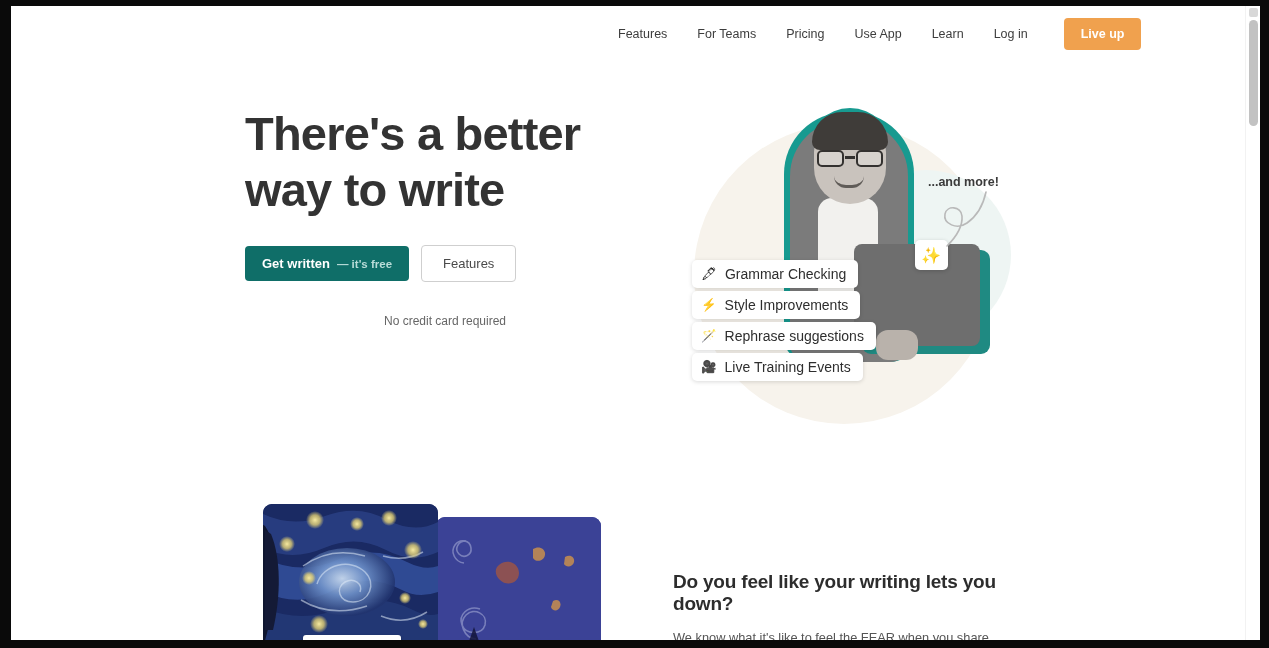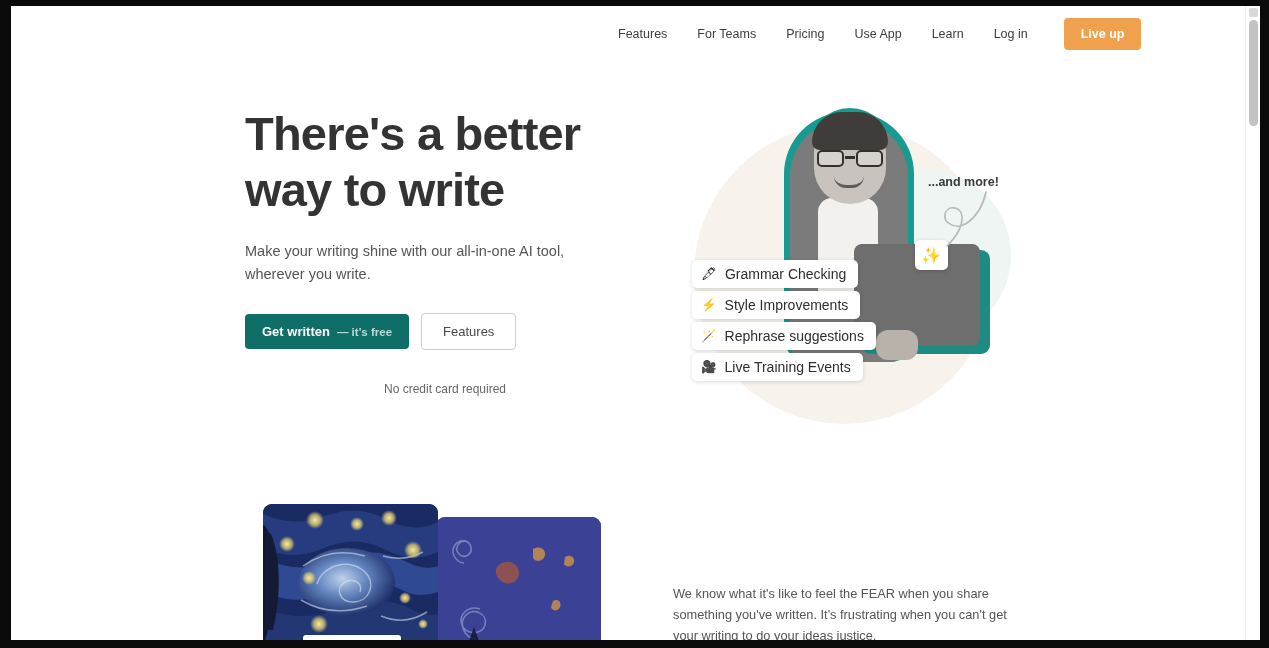--- a/index.html
+++ b/index.html
@@ -477,21 +477,20 @@
         <span class="nav-link">Log in</span>
         <button id="signup-btn">Live up</button>
       </nav>
 
     </header>
 
     <section id="hero">
 
       <div id="hero-copy">
         <h1 id="hero-title">There's a better way to write</h1>
-        <p id="hero-sub">Make your writing shine with our all-in-one AI tool, wherever you write.</p>
 
         <div id="hero-actions">
           <button id="get-started-btn">
             <span id="get-started-label">Get written</span>
             <span id="get-started-note">— it's free</span>
           </button>
           <button id="purchase-btn">Features</button>
         </div>
 
         <div id="no-card-note">No credit card required</div>
@@ -603,20 +602,21 @@
           <circle cx="56" cy="120" r="9" fill="url(#starGlow)"></circle>
           <circle cx="160" cy="120" r="5" fill="url(#starGlow)"></circle>
           <path d="M2 22 c12 18,14 50,8 80 c-4 22,-8 34,-10 42 l-8 0 l0 -128 z" fill="#0f1630"></path>
           <path d="M8 30 c10 24,10 62,2 96 l-8 0 l0 -100 z" fill="#141a36"></path>
           <path d="M128 152 L146 160 L112 160 Z" fill="#121a3a" opacity="0.9"></path>
         </svg>
         <div id="starry-caption">My idea in my head</div>
       </div>
 
       <div id="section-two-copy">
+        <h2 id="s2-title">Do you feel like your writing lets you down?</h2>
         <p id="s2-body">We know what it's like to feel the FEAR when you share something you've written. It's frustrating when you can't get your writing to do your ideas justice.</p>
       </div>
 
     </section>
 
     <div id="scrollbar">
       <div id="scroll-up"></div>
       <div id="scroll-thumb"></div>
     </div>
 

